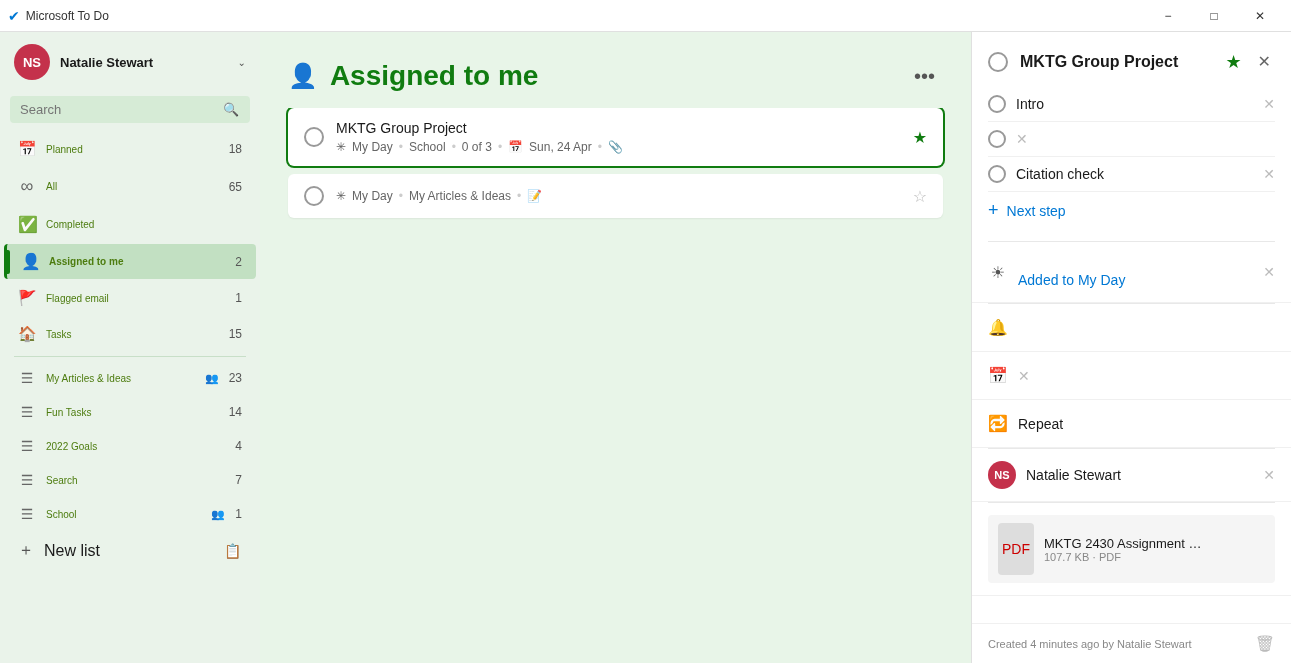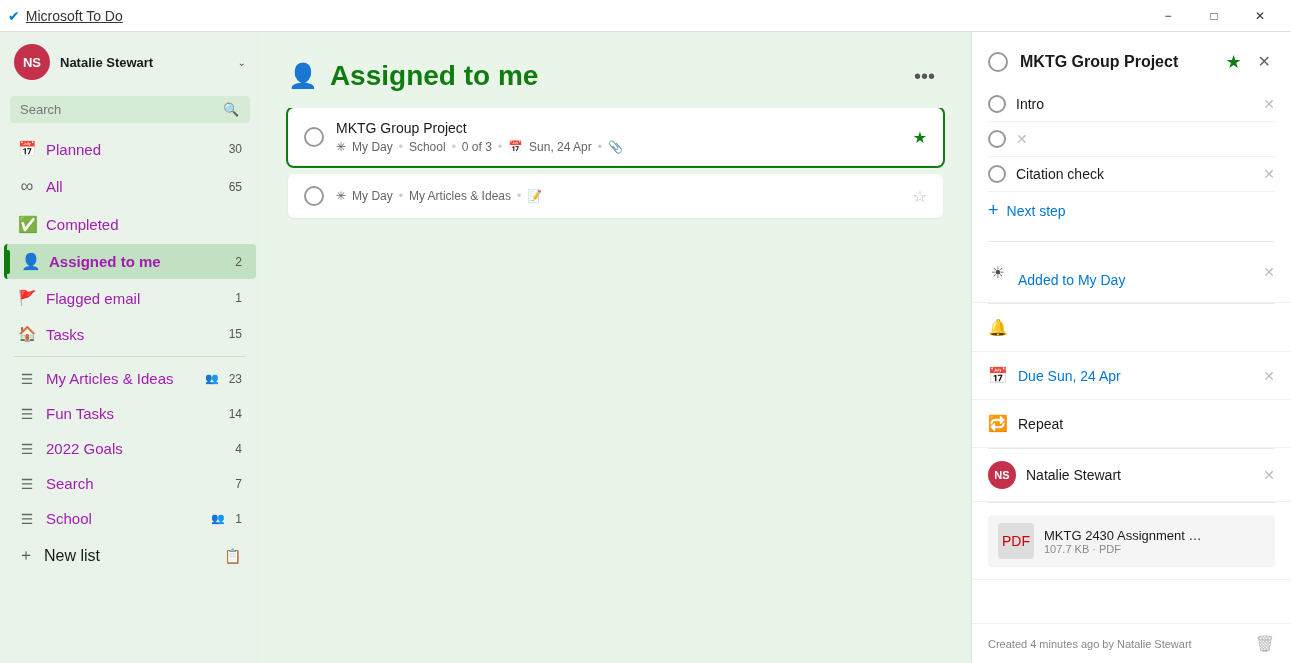--- a/index.html
+++ b/index.html
@@ -5,21 +5,21 @@
     * { margin: 0; padding: 0; box-sizing: border-box; }
     body { font-family: 'Segoe UI', Arial, sans-serif; width: 1291px; height: 663px; overflow: hidden; background: #f3f2f1; display: flex; flex-direction: column; }
     
     
     .titlebar {
       display: flex; align-items: center; justify-content: space-between;
       background: #fff; height: 32px; padding: 0 8px; border-bottom: 1px solid #e0e0e0;
     }
     .titlebar-left { display: flex; align-items: center; gap: 6px; }
     .titlebar-icon { color: #0078d4; font-size: 14px; }
-    .titlebar-title { font-size: 14px; color: #333; text-decoration: underline; }
+    .titlebar-title { font-size: 12px; color: #333; }
     .titlebar-controls { display: flex; gap: 0; }
     .titlebar-btn { width: 46px; height: 32px; display: flex; align-items: center; justify-content: center; cursor: pointer; font-size: 12px; color: #333; background: transparent; border: none; }
 
     
     .app-body { display: flex; flex: 1; overflow: hidden; }
 
     
     .sidebar {
       width: 260px; background: #eaf3ea; display: flex; flex-direction: column;
       overflow-y: auto; overflow-x: hidden; flex-shrink: 0;
@@ -49,21 +49,21 @@
       display: flex; align-items: center; padding: 8px 14px; cursor: pointer;
       border-radius: 4px; margin: 1px 4px; gap: 10px; position: relative;
     }
     .nav-item.active { background: #c2e0c2; border-left: 3px solid #107c10; }
     .nav-item.active .nav-label { font-weight: 600; }
     .nav-icon { width: 18px; text-align: center; font-size: 15px; flex-shrink: 0; }
     .nav-icon.green { color: #107c10; }
     .nav-icon.orange { color: #c75a00; }
     .nav-icon.blue { color: #0078d4; }
     .nav-icon.gray { color: #666; }
-    .nav-label { flex: 1; font-size: 15px; color: #a21caf; }
+    .nav-label { flex: 1; font-size: 10px; color: #4d7c0f; }
     .nav-count { font-size: 12px; color: #555; margin-left: auto; }
     .nav-share { font-size: 11px; color: #777; margin-left: 4px; }
 
     .nav-item .active-indicator {
       position: absolute; left: 0; top: 50%; transform: translateY(-50%);
       width: 3px; height: 24px; background: #107c10; border-radius: 0 2px 2px 0;
     }
 
     .sidebar-divider { height: 1px; background: #c8dfc8; margin: 4px 14px; }
 
@@ -157,21 +157,21 @@
     .assigned-close { color: #bbb; font-size: 14px; cursor: pointer; }
 
     .attachment-section {
       padding: 12px 16px; border-bottom: 1px solid #f0f0f0;
     }
     .attachment-item {
       display: flex; align-items: center; gap: 10px; background: #f5f5f5;
       border-radius: 4px; padding: 8px 10px;
     }
     .attachment-thumb {
-      width: 36px; height: 36px; background: #ddd; border-radius: 4px;
+      width: 36px; height: 52px; background: #ddd; border-radius: 4px;
       display: flex; align-items: center; justify-content: center; font-size: 20px; color: #888;
     }
     .attachment-info { flex: 1; }
     .attachment-name { font-size: 13px; color: #1a1a1a; white-space: nowrap; overflow: hidden; text-overflow: ellipsis; max-width: 160px; }
     .attachment-size { font-size: 11px; color: #888; }
 
     .panel-footer {
       padding: 10px 16px; font-size: 11px; color: #888; border-top: 1px solid #f0f0f0;
       display: flex; align-items: center; justify-content: space-between; margin-top: auto;
     }
@@ -208,21 +208,21 @@
     </div>
 
     <div class="search-box">
       <input class="search-input" type="text" placeholder="Search" style="">
       <span class="search-icon">🔍</span>
     </div>
 
     <div class="nav-item">
       <span class="nav-icon blue">📅</span>
       <span class="nav-label">Planned</span>
-      <span class="nav-count">30</span>
+      <span class="nav-count">18</span>
     </div>
     <div class="nav-item">
       <span class="nav-icon gray" style="font-size:18px;">∞</span>
       <span class="nav-label">All</span>
       <span class="nav-count">65</span>
     </div>
     <div class="nav-item">
       <span class="nav-icon green" style="font-size:16px;">✅</span>
       <span class="nav-label">Completed</span>
     </div>
@@ -366,21 +366,20 @@
     </div>
 
     <div class="panel-divider"></div>
 
     <div class="panel-section">
       <span class="panel-section-icon">🔔</span>
     </div>
 
     <div class="panel-section">
       <span class="panel-section-icon">📅</span>
-      <span class="panel-section-label" style="color: #0078d4;">Due Sun, 24 Apr</span>
       <span class="panel-section-close">✕</span>
     </div>
 
     <div class="panel-section">
       <span class="panel-section-icon">🔁</span>
       <span class="panel-section-label">Repeat</span>
     </div>
 
     <div class="panel-divider"></div>
 

